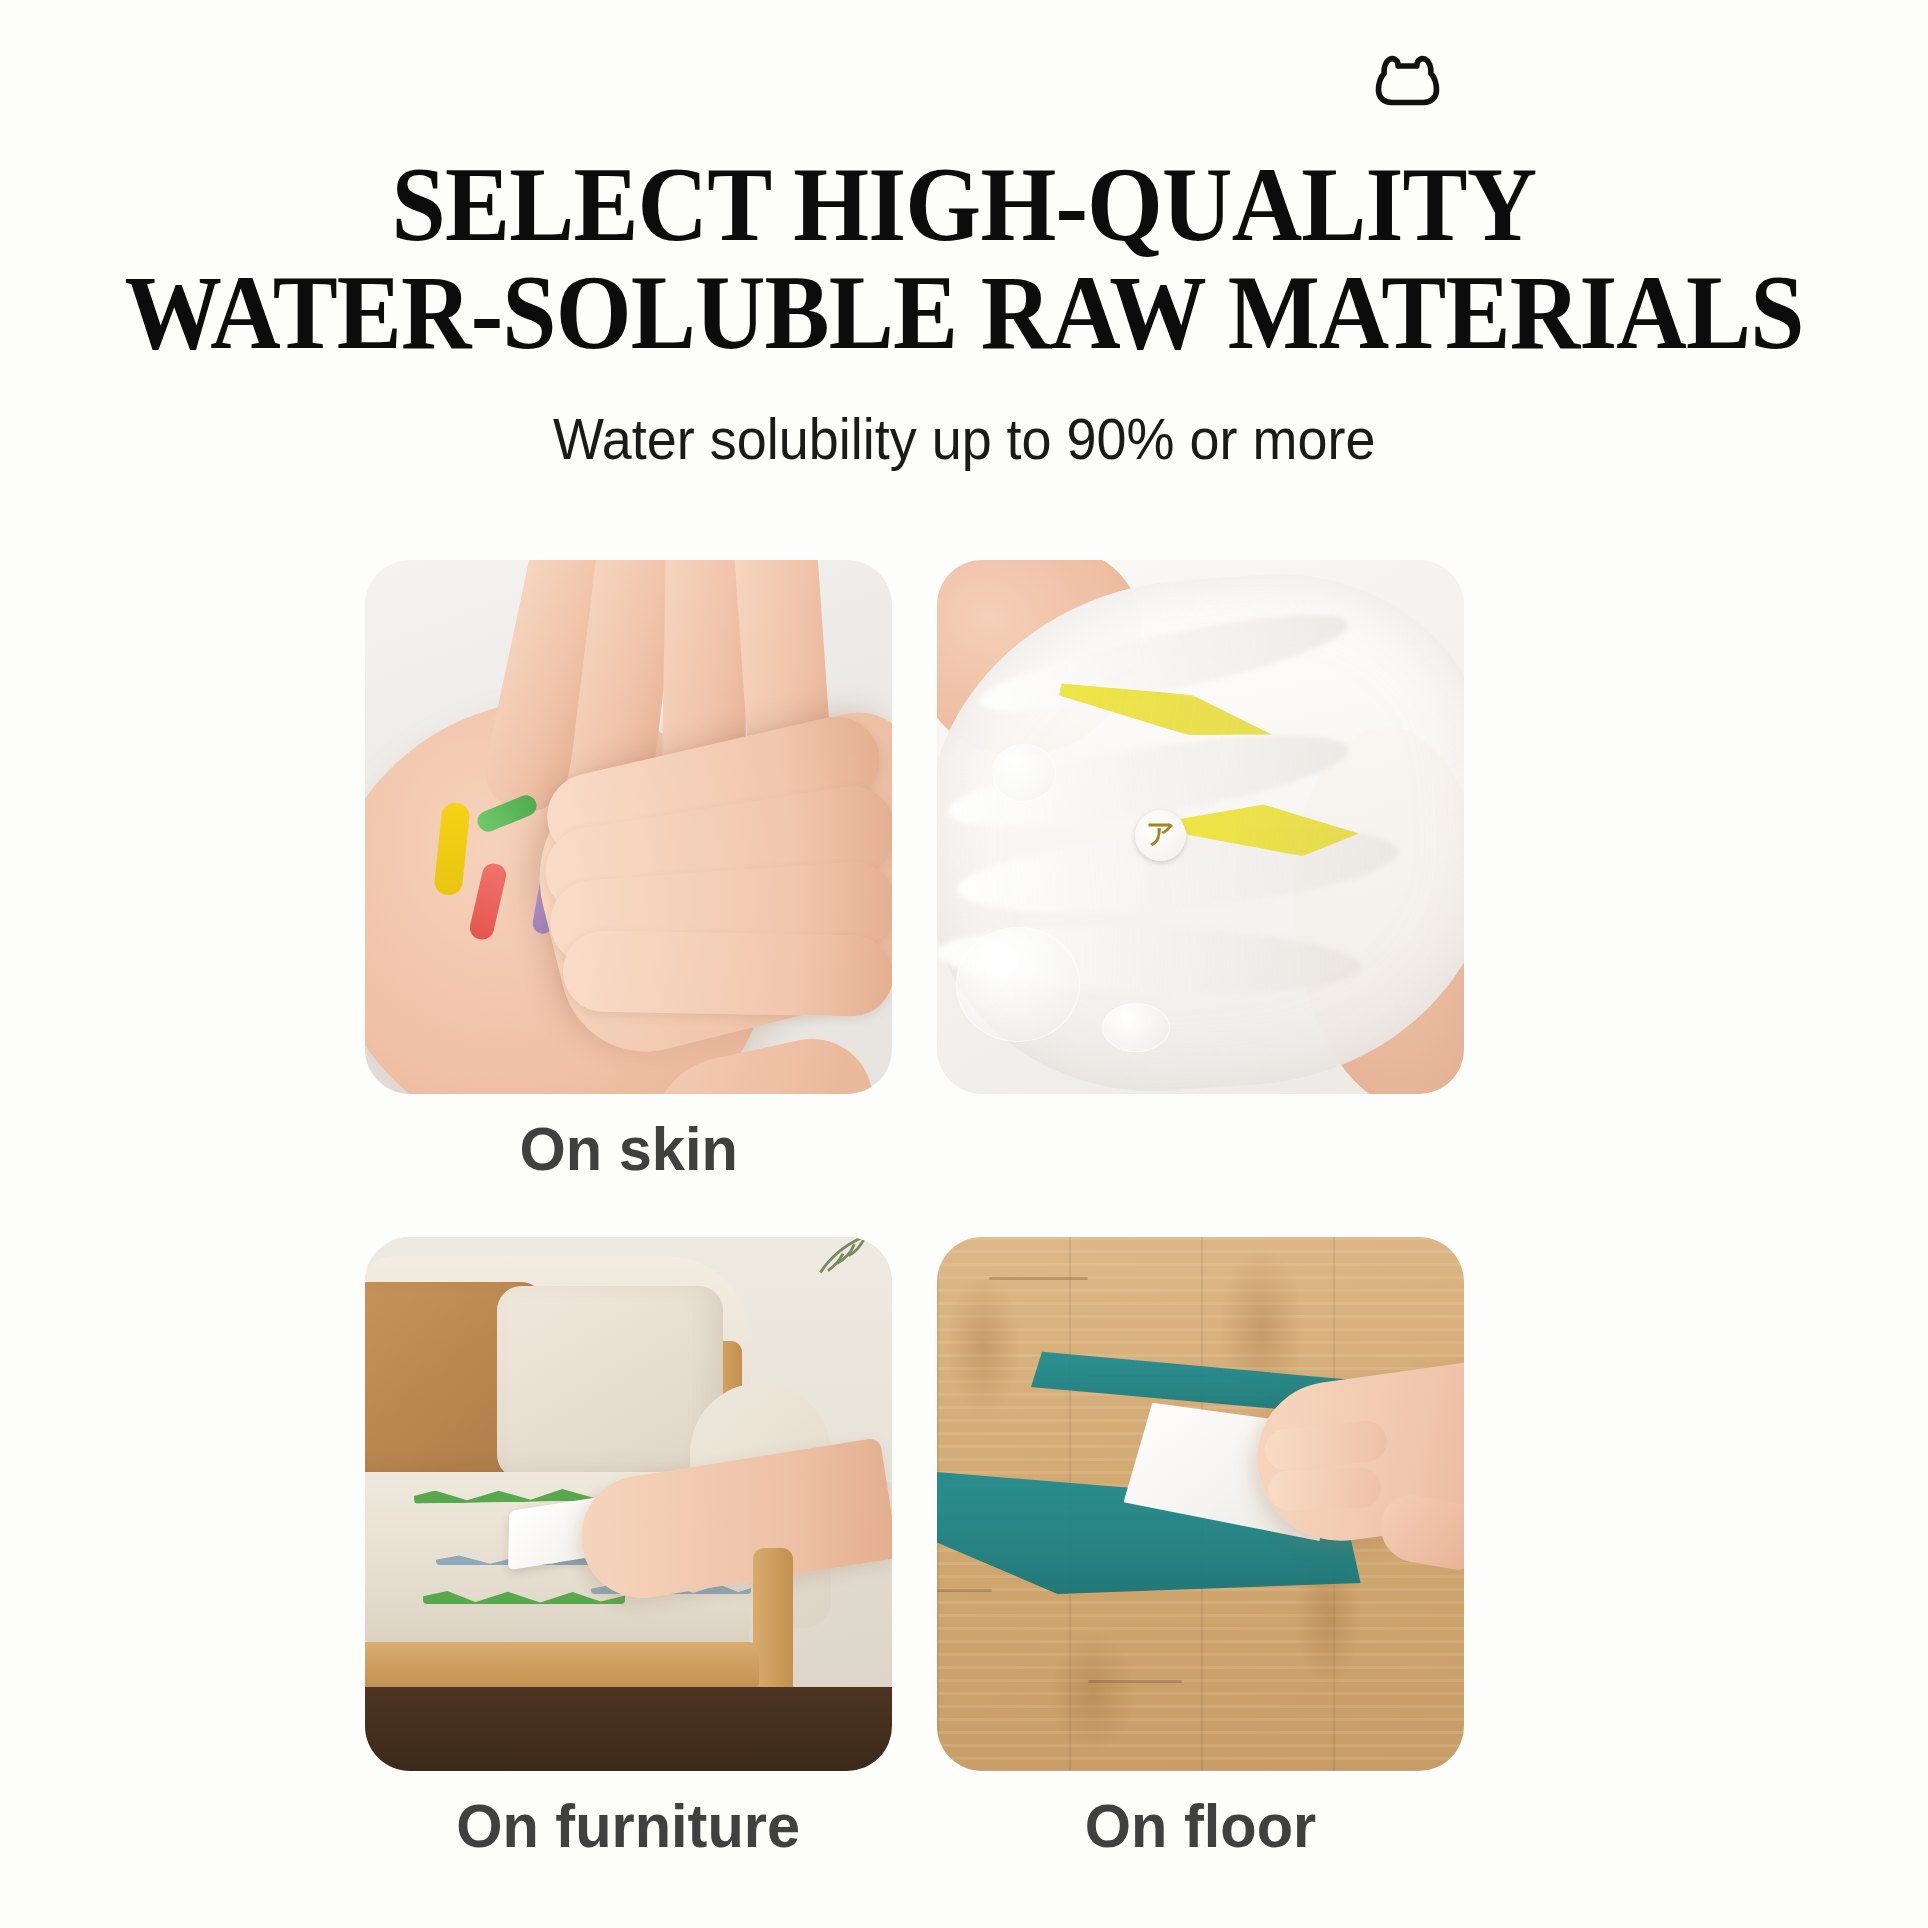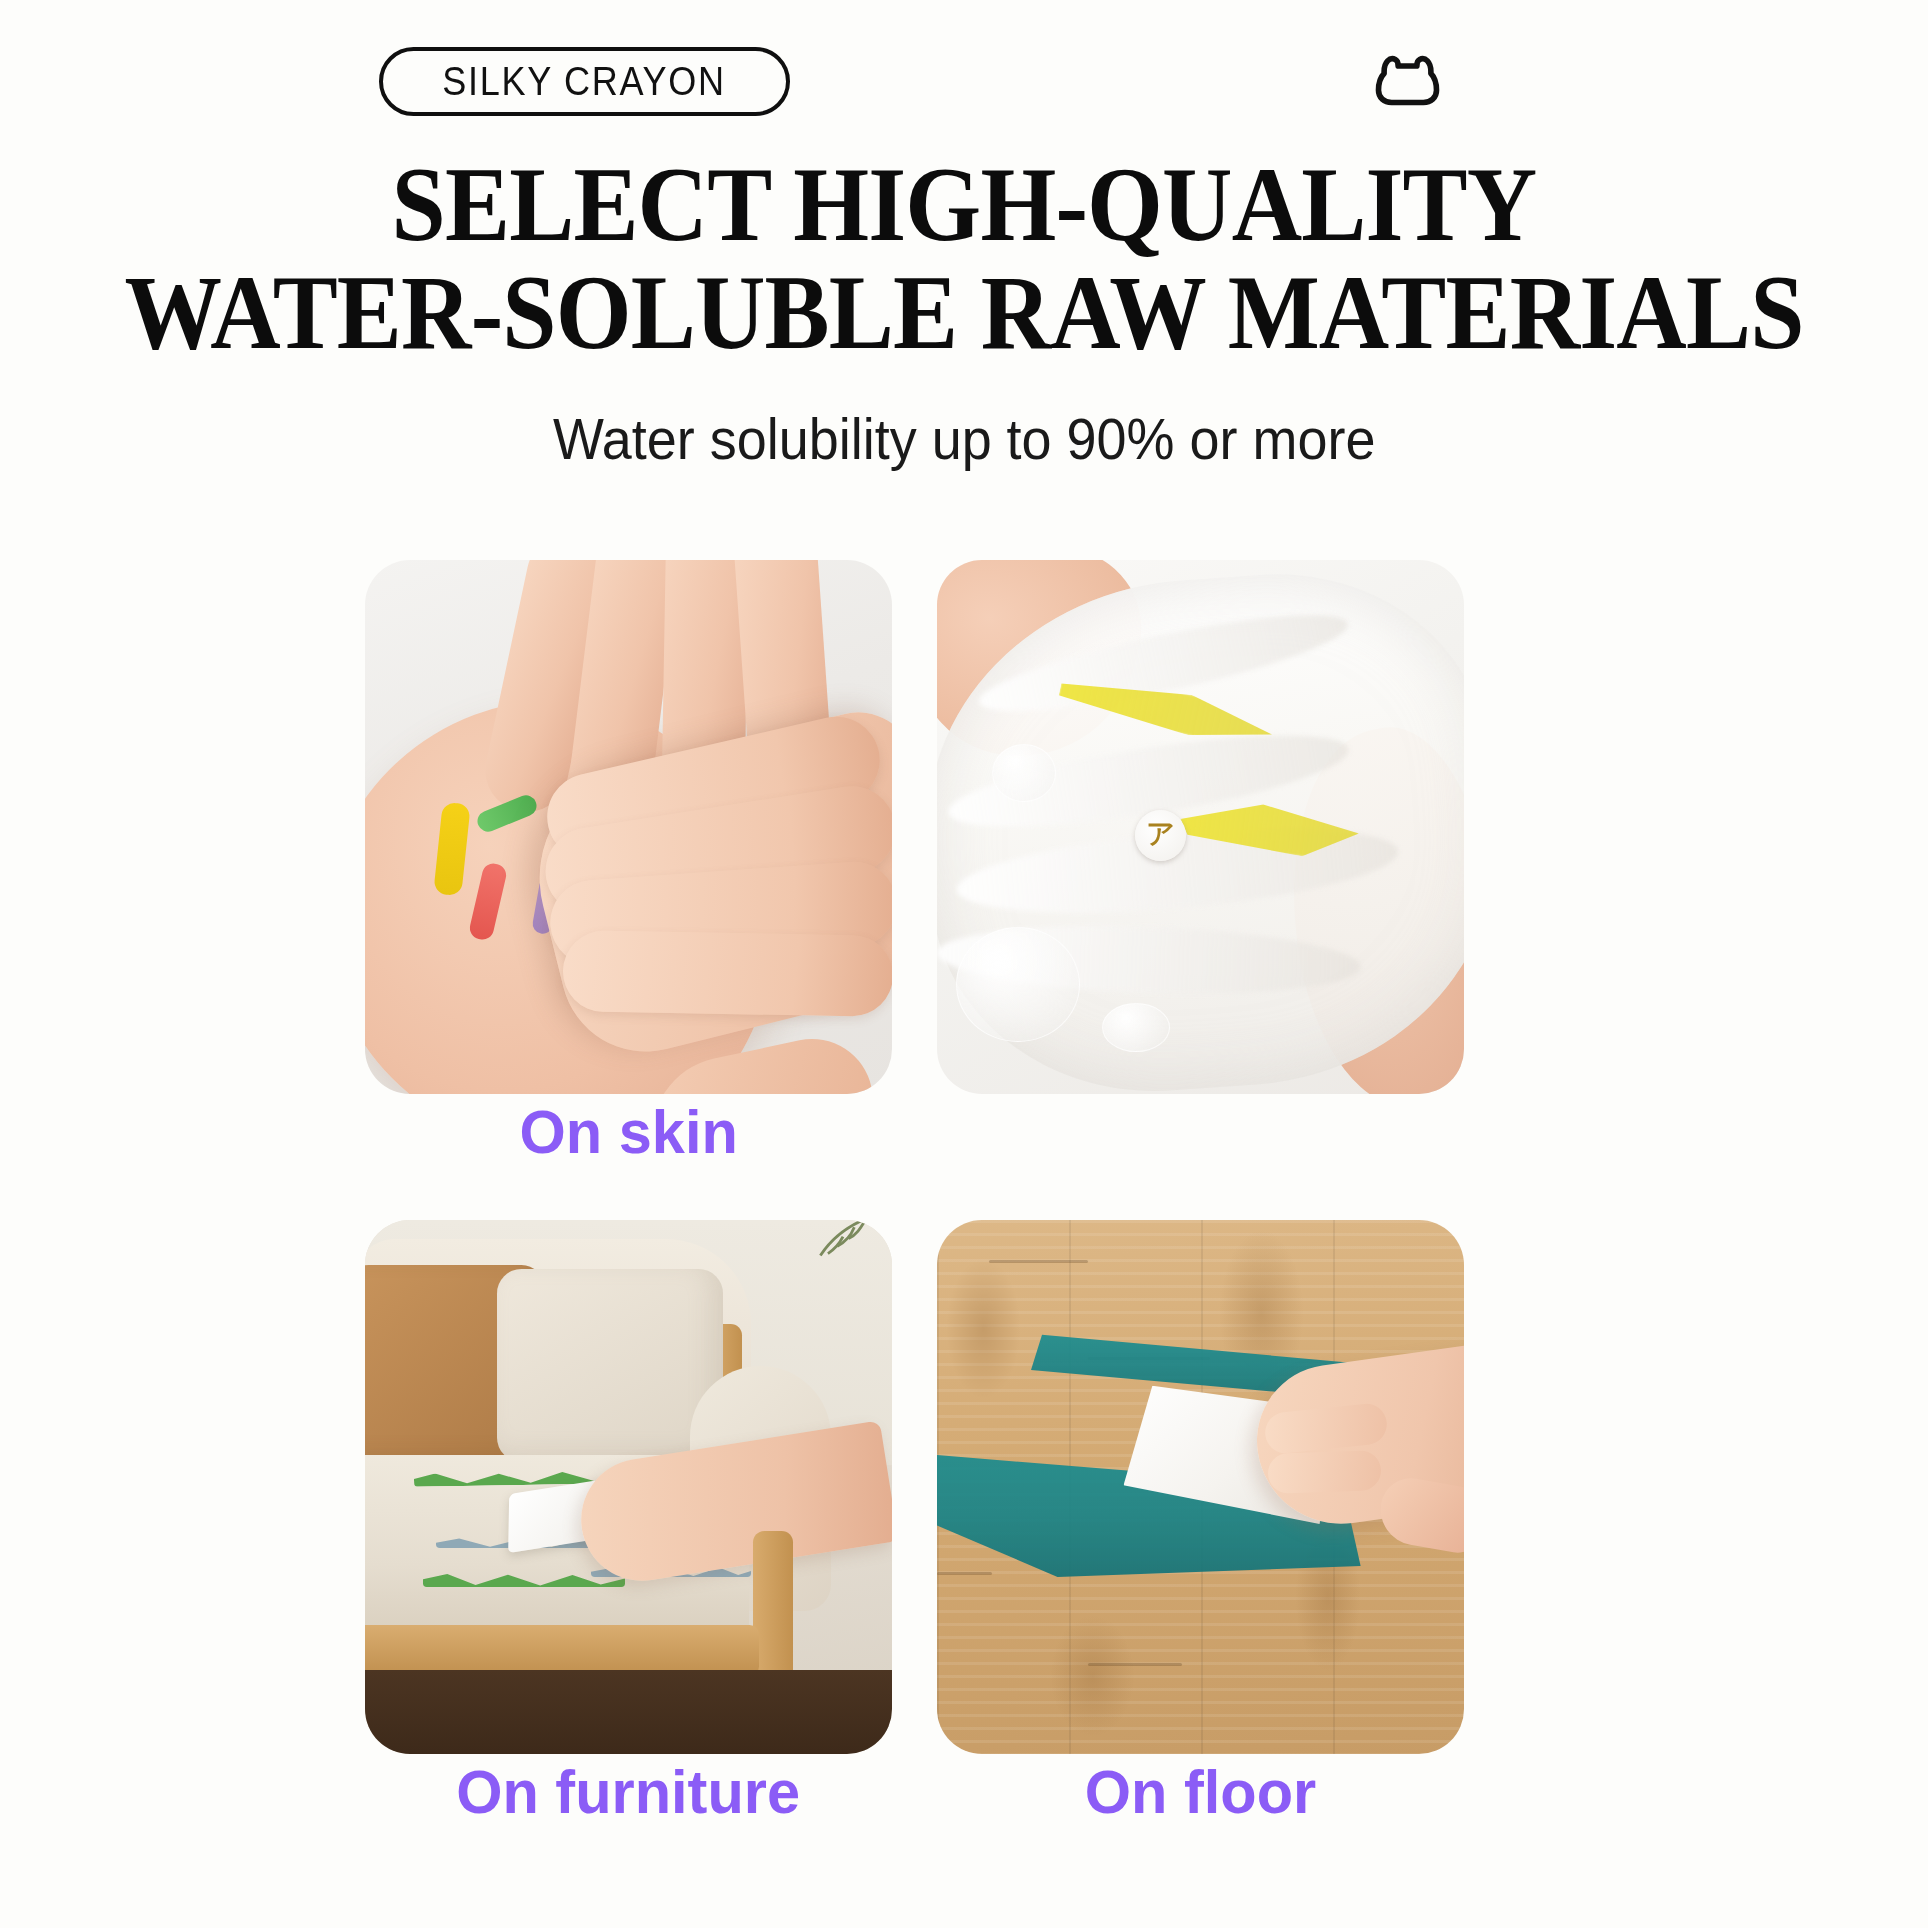--- a/index.html
+++ b/index.html
@@ -106,22 +106,22 @@
     border-radius: 45px;
     overflow: hidden;
     position: relative;
     background: #f2f1ee;
   }
   .caption {
     text-align: center;
     font-family: "Liberation Sans Narrow", "Liberation Sans", sans-serif;
     font-size: 62px;
     font-weight: bold;
-    color: #8b5cf6;
-    margin-top: 4px;
+    color: #404040;
+    margin-top: 21px;
     height: 122px;
     line-height: 1.1;
   }
   .caption span { display: inline-block; transform: scaleX(0.96); }
 
   
   .sc-skin { background: linear-gradient(160deg,#f4f3f1 0%, #eceae7 40%, #e7e4e0 100%); }
   .sk-back-hand {
     position: absolute;
     left: -38px; top: 141px;
@@ -403,23 +403,20 @@
     position: absolute; left: 443px; top: 262px; width: 104px; height: 66px;
     background: linear-gradient(120deg,#f5cfb6,#e7b094);
     border-radius: 47px 28px 38px 56px;
     transform: rotate(10deg);
   }
 </style>
 </head>
 <body>
 
 <div class="header-row">
-  <div class="brand-pill">
-    <span class="brand-text">SILKY CRAYON</span>
-  </div>
   <div class="bear-icon">
     <svg viewBox="0 0 90 62" width="85" height="58" aria-hidden="true">
       <path d="M20 22 C20 12, 26 6, 32 9 C34 10, 35 13, 35 16
                L55 16 C55 13, 56 10, 58 9 C64 6, 70 12, 70 22
                L70 24 C74 28, 76 34, 76 42 C76 50, 70 55, 62 55
                L28 55 C20 55, 14 50, 14 42 C14 34, 16 28, 20 24 Z" fill="none" stroke="#111111" stroke-width="6" stroke-linejoin="round"></path>
     </svg>
   </div>
 </div>
 

